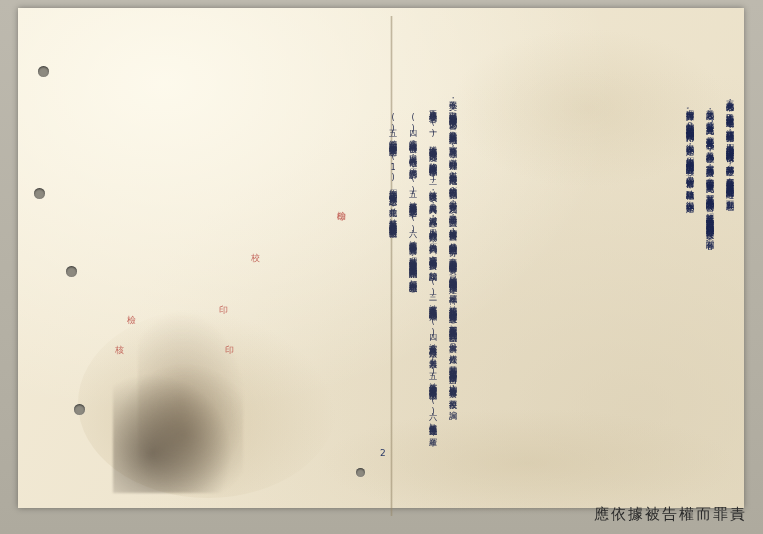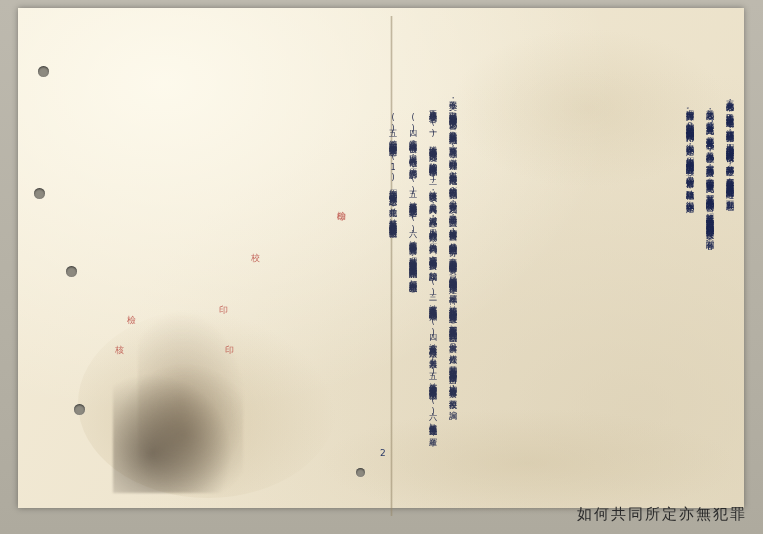--- a/index.html
+++ b/index.html
@@ -232,14 +232,14 @@
     <div class="pgnum left">2</div>
     <div class="pgnum right">2</div>
   </div>
 
   <div class="hole h1"></div>
   <div class="hole h2"></div>
   <div class="hole h3"></div>
   <div class="hole h4"></div>
   <div class="hole h5"></div>
 
-  <div class="footer-note">如何共同所定亦無犯罪</div>
+  <div class="footer-note">應依據被告權而罪責</div>
 </div>
 
 </body></html>

